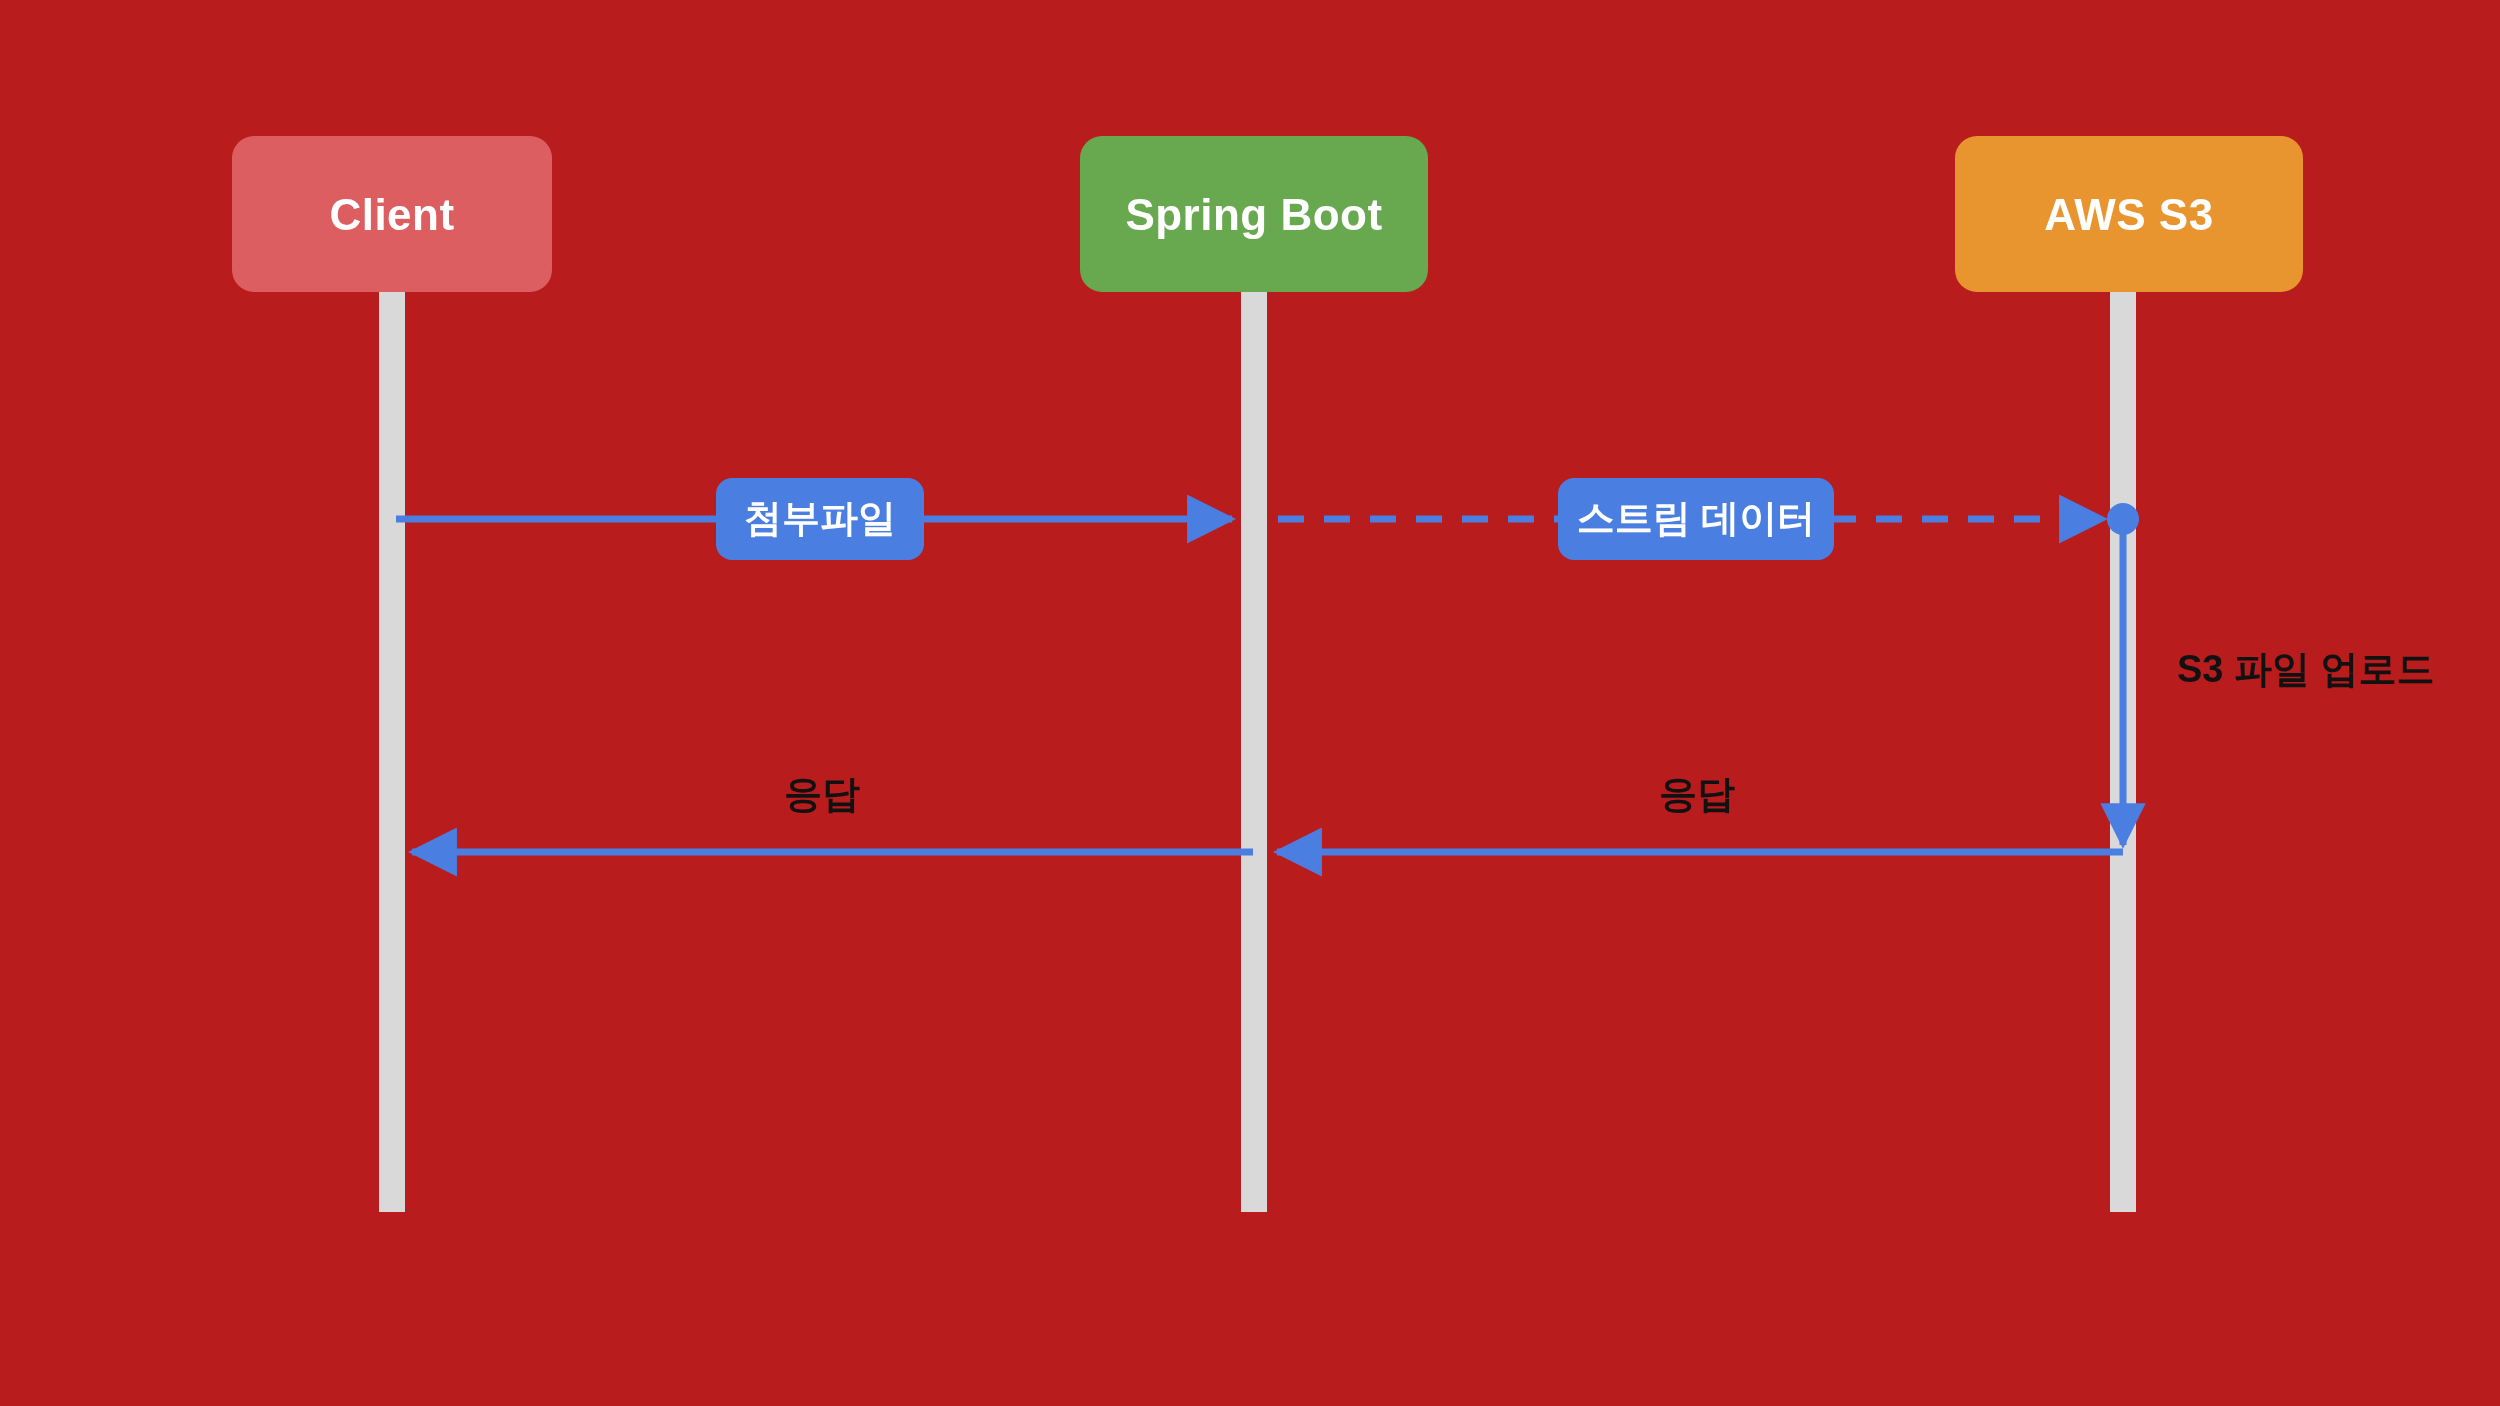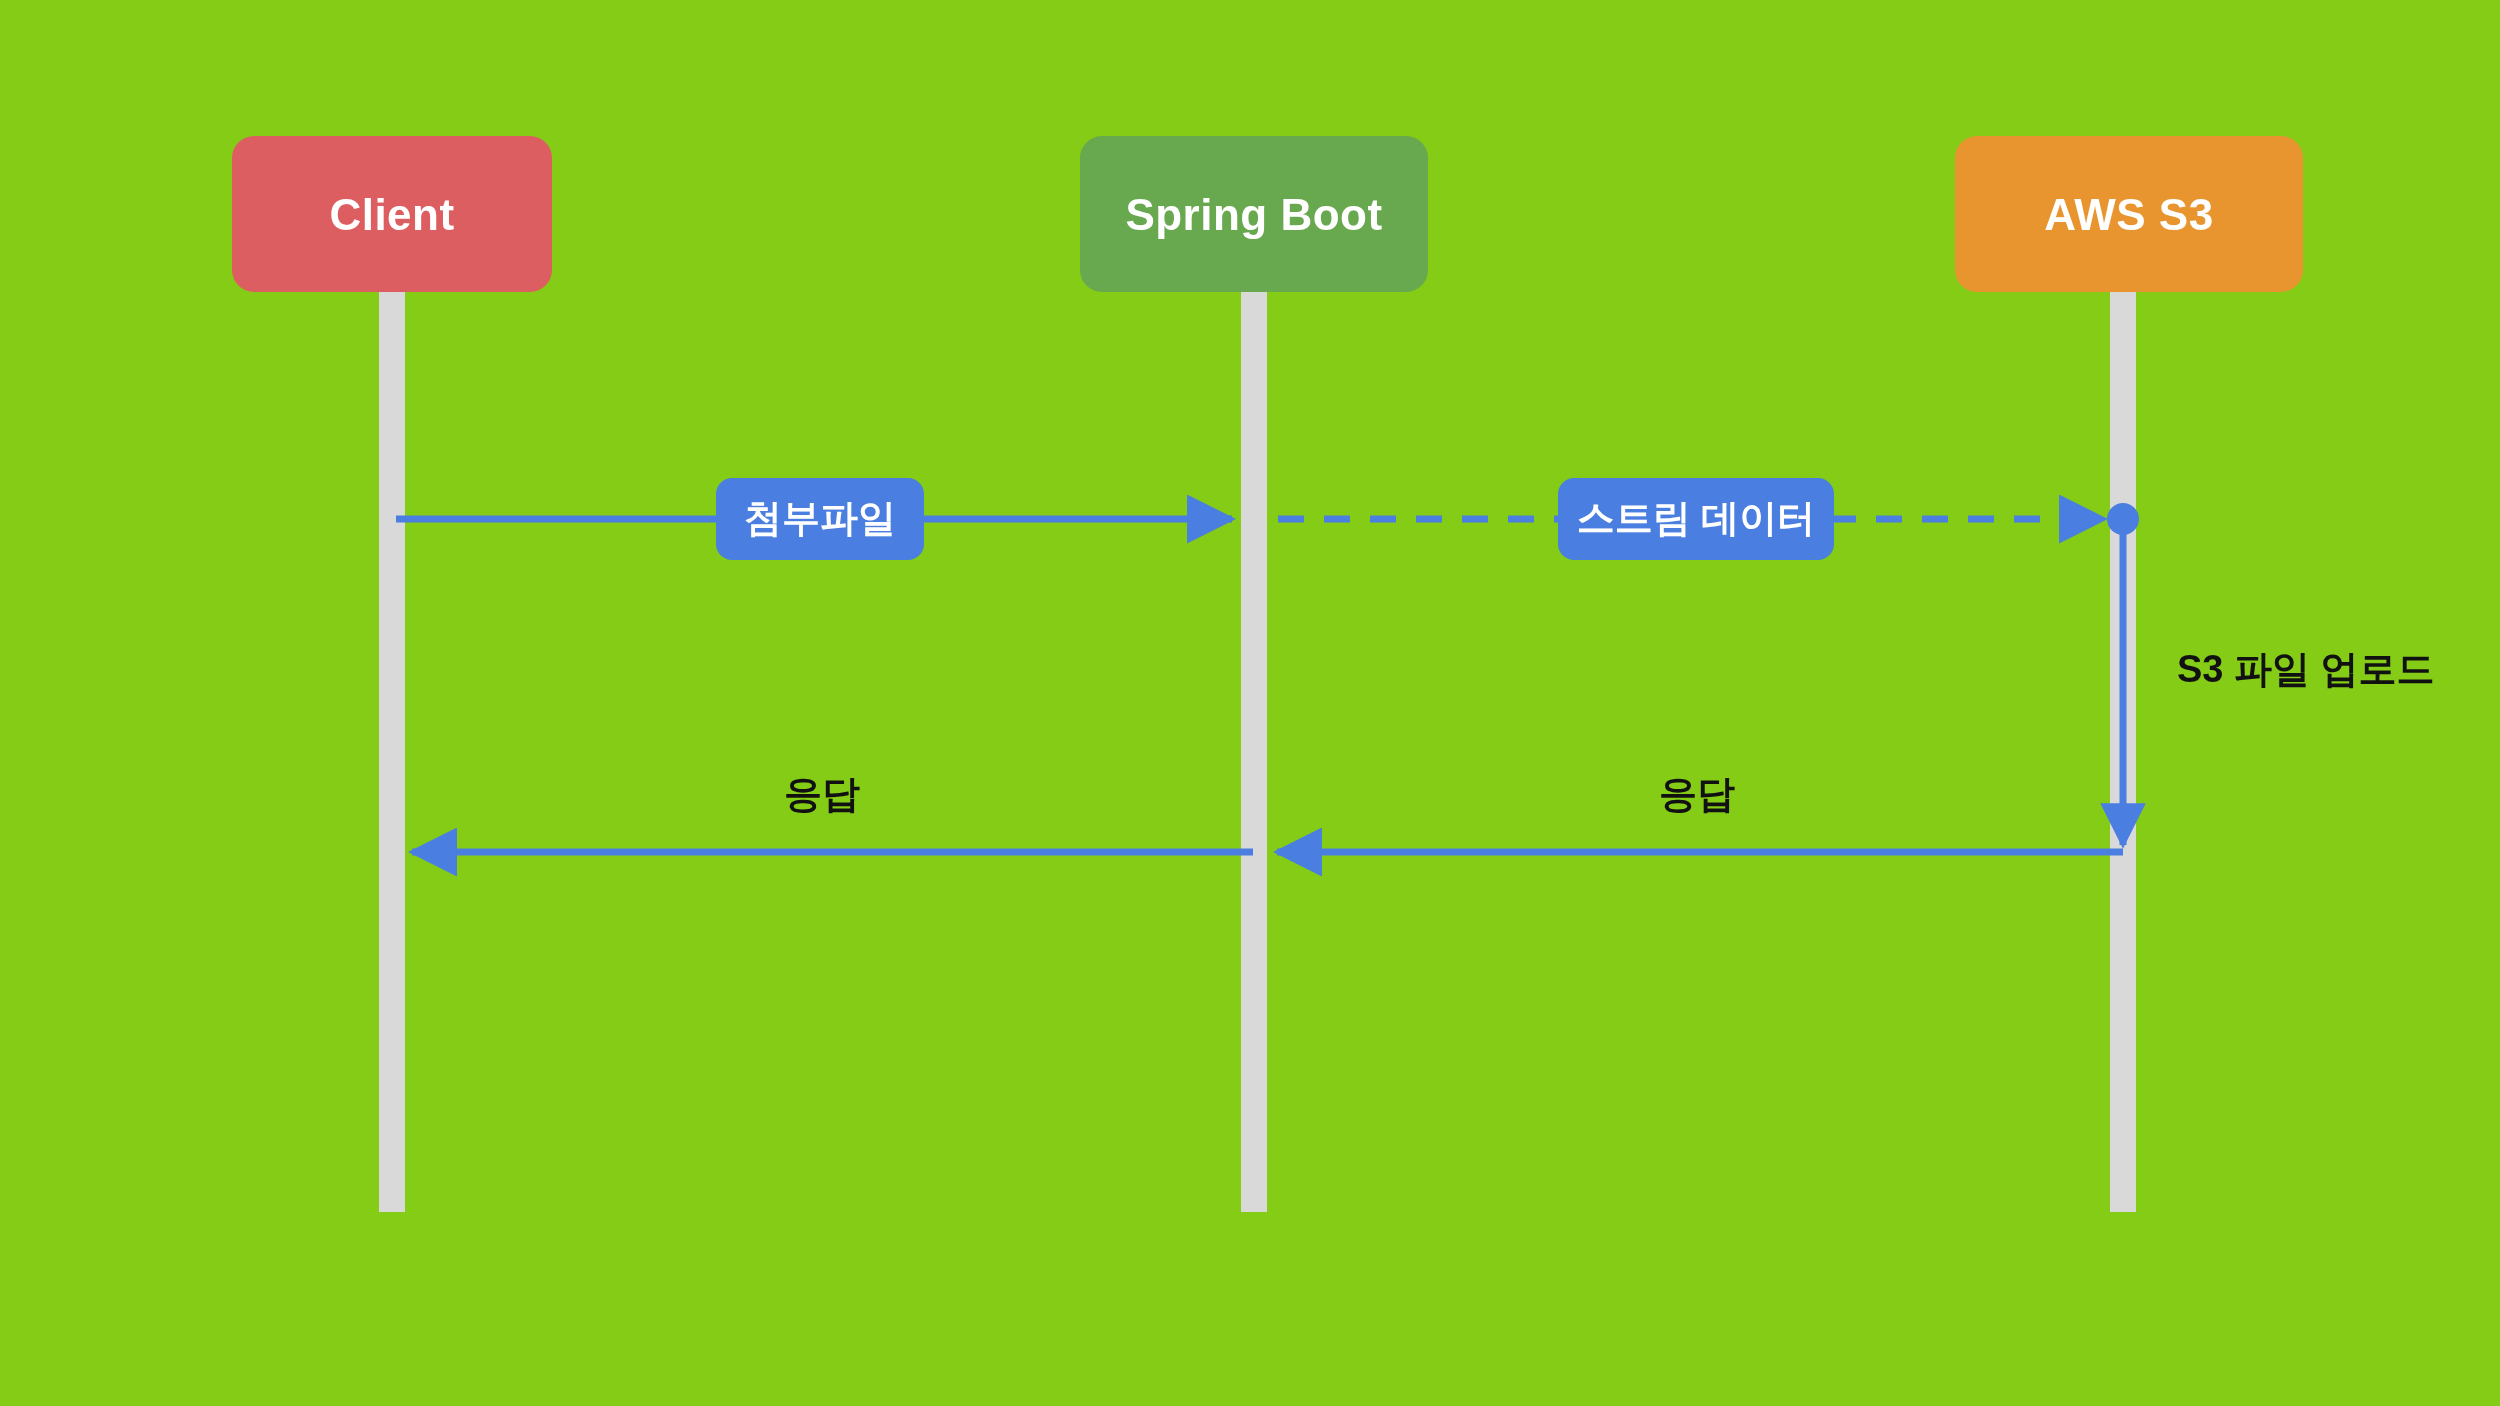--- a/index.html
+++ b/index.html
@@ -7,21 +7,21 @@
     padding: 0;
     background: #ffffff;
   }
   body {
     font-family: "Liberation Sans", "DejaVu Sans", sans-serif;
   }
   #canvas {
     position: relative;
     width: 2500px;
     height: 1406px;
-    background: #84cc16;
+    background: #b91c1c;
     overflow: hidden;
   }
   svg#diagram {
     position: absolute;
     left: 0;
     top: 0;
     width: 2500px;
     height: 1406px;
     display: block;
   }

